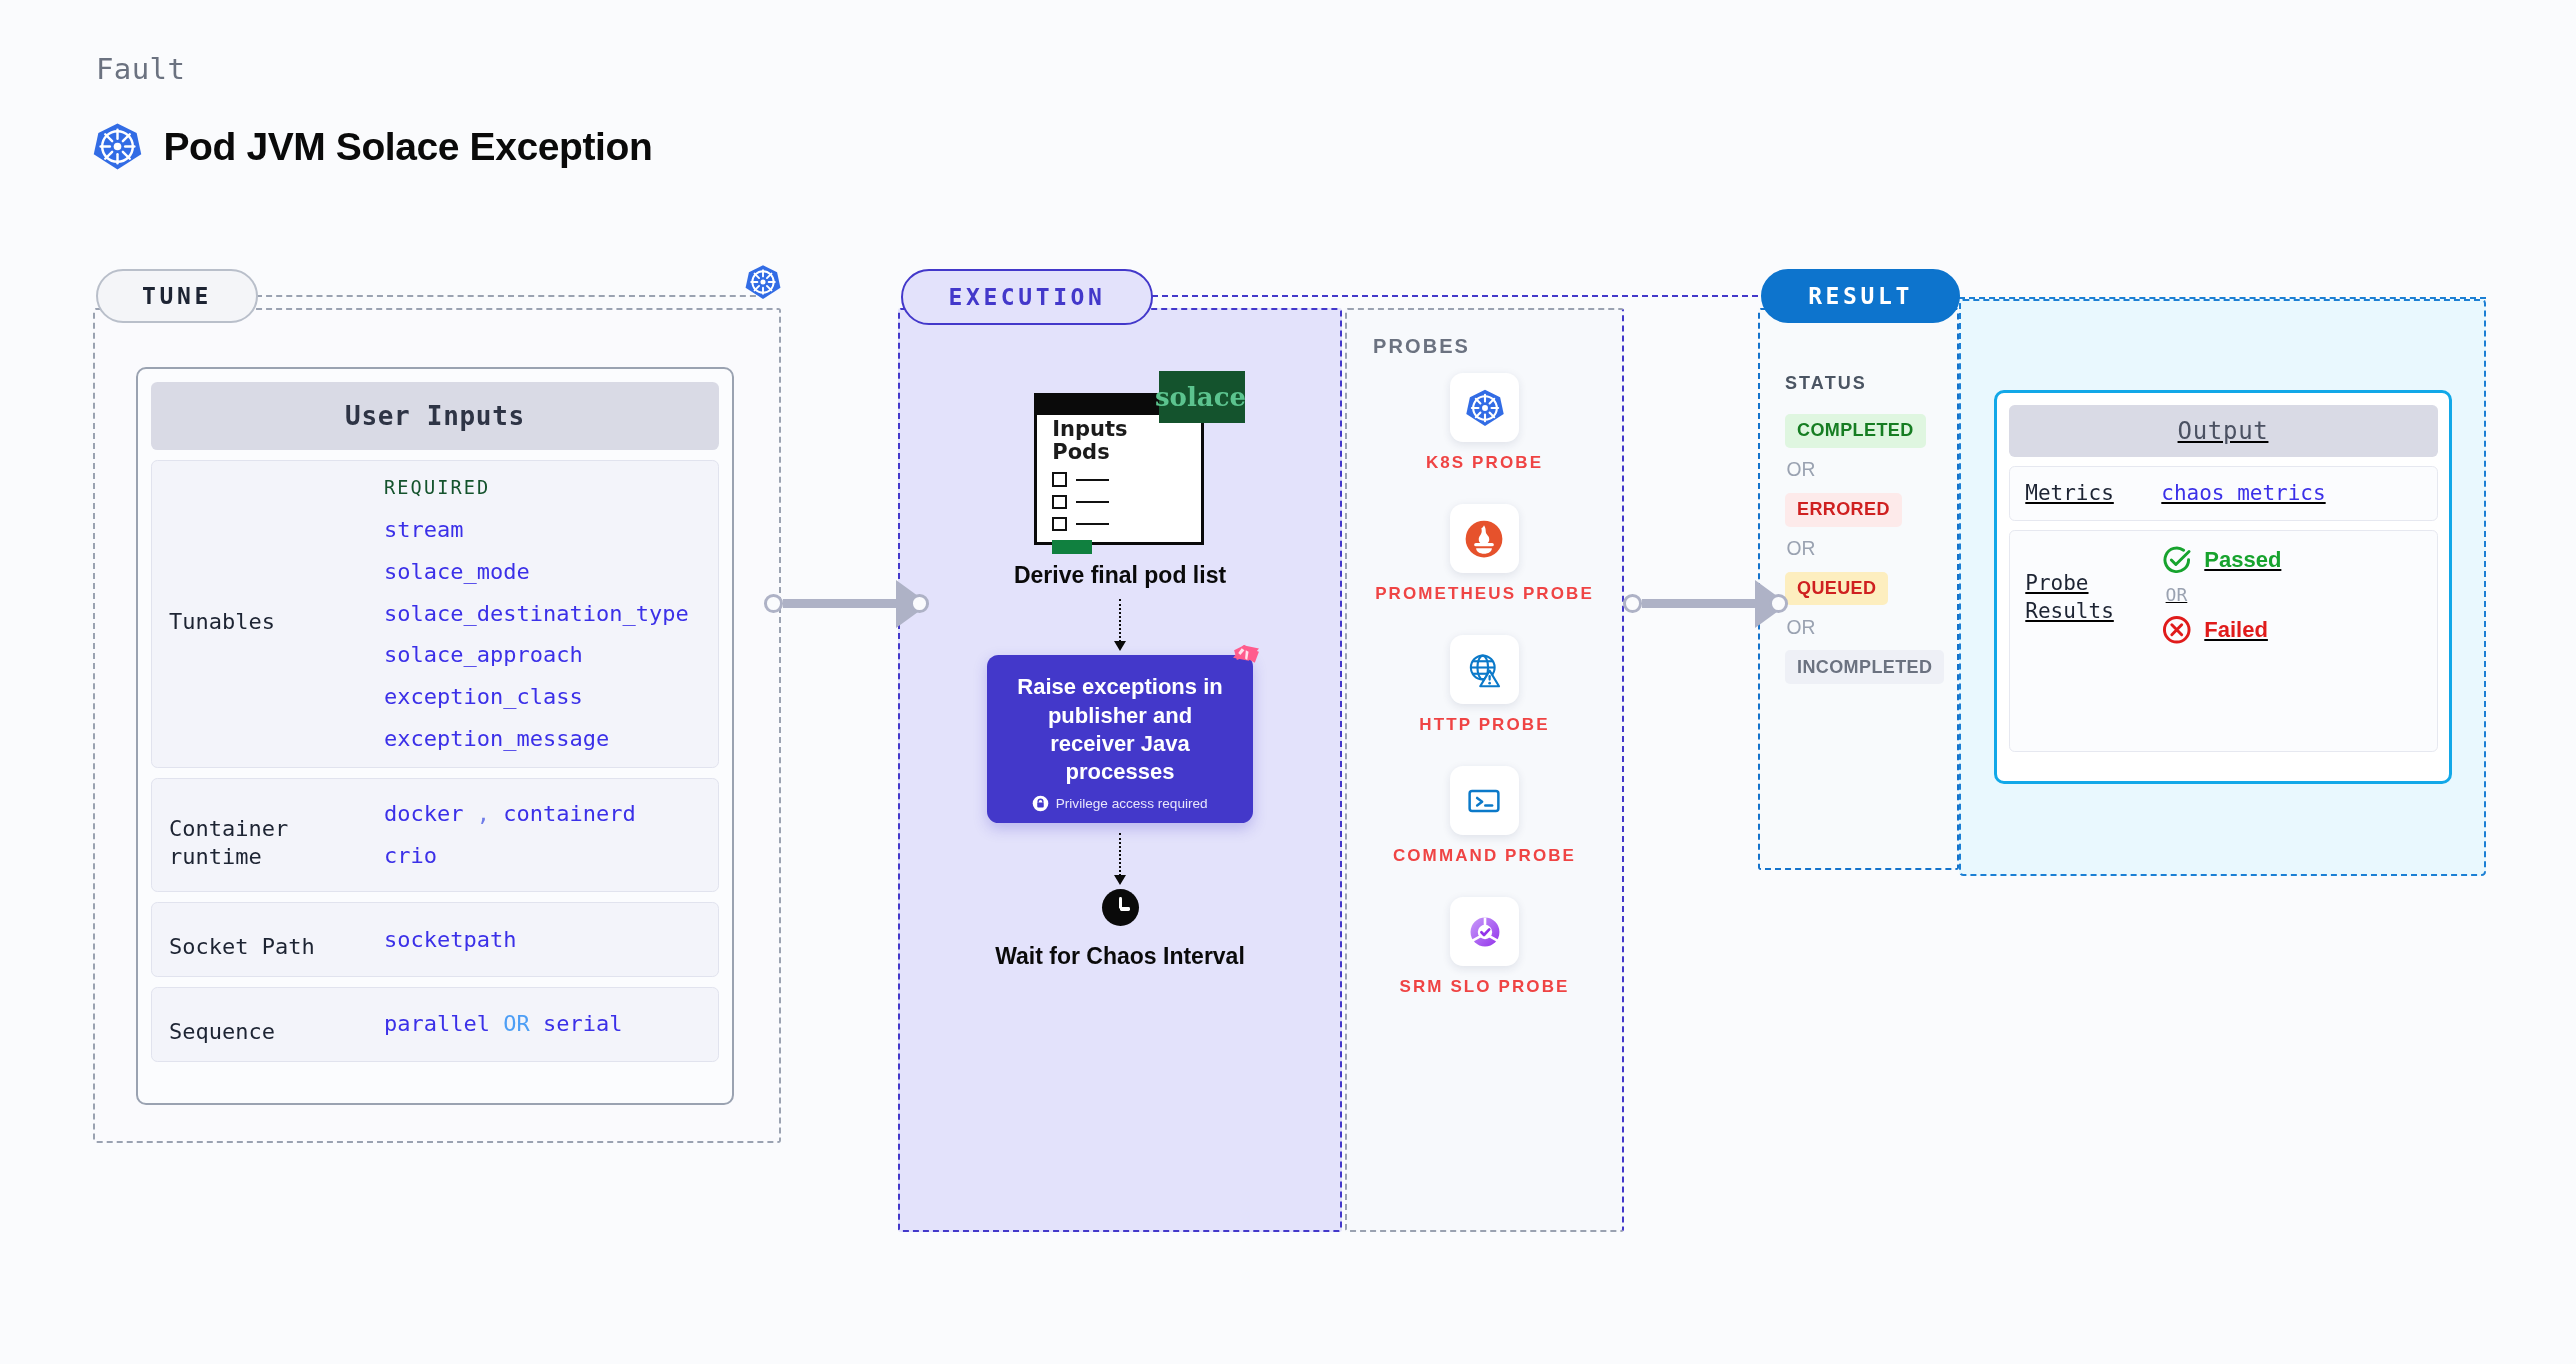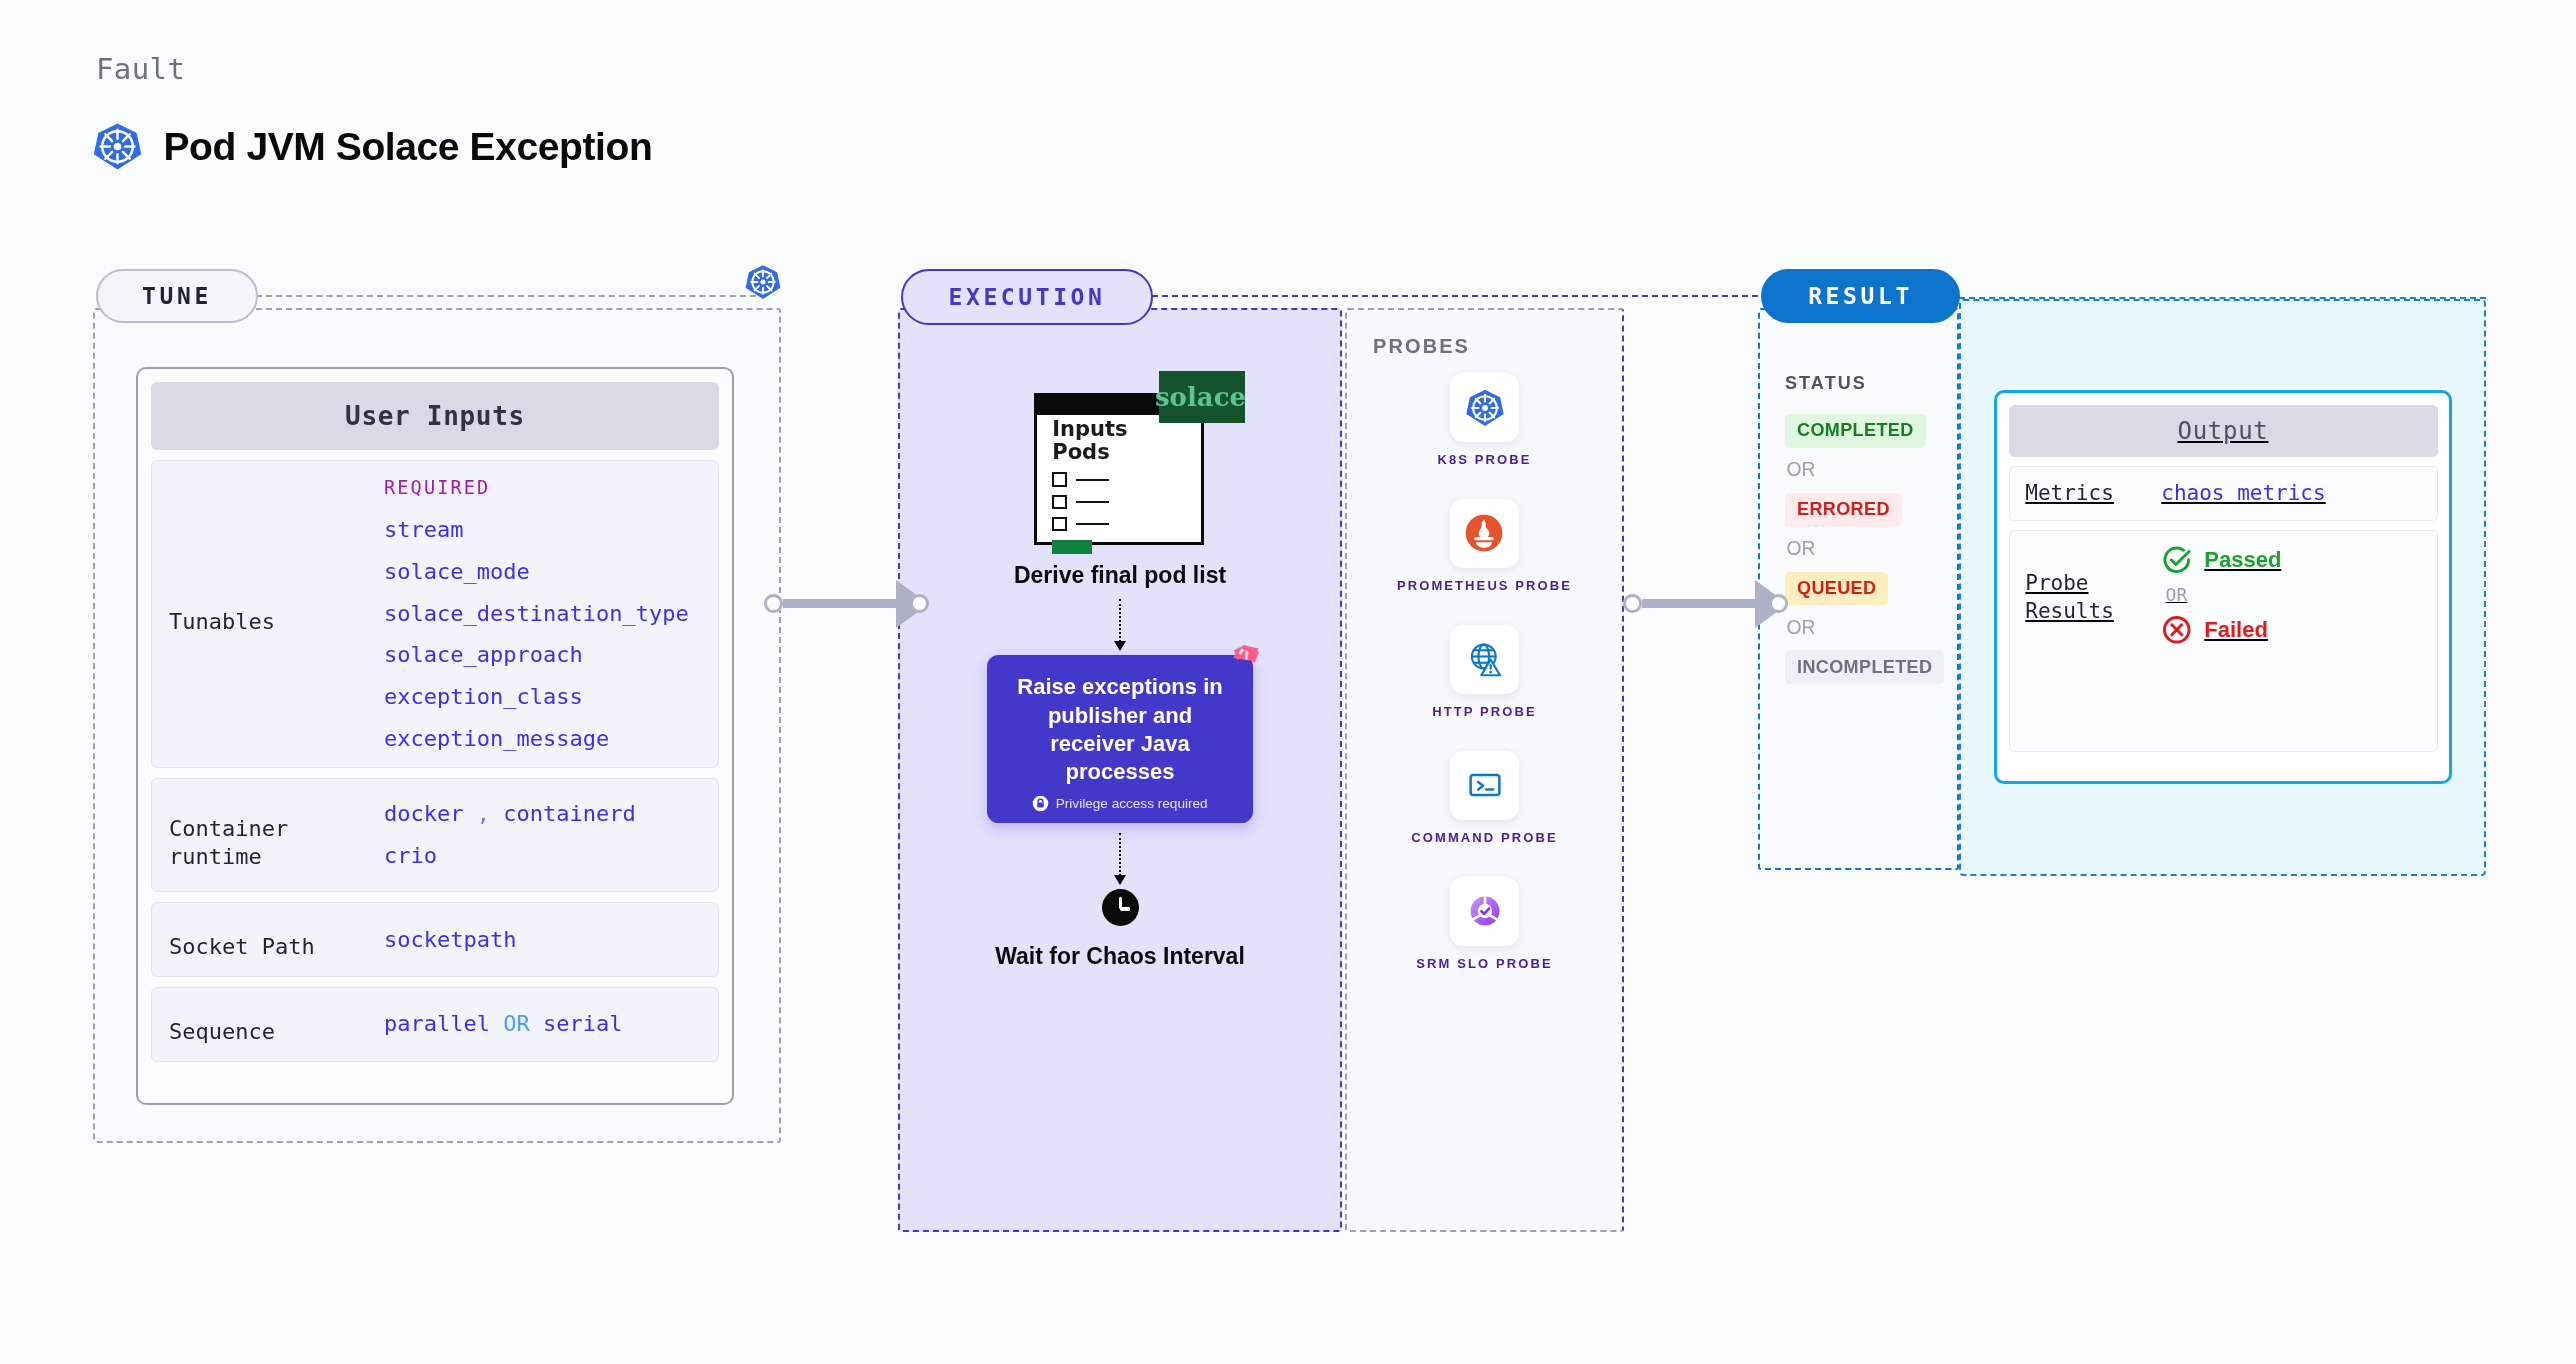--- a/index.html
+++ b/index.html
@@ -115,21 +115,21 @@
     font-family: "DejaVu Sans Mono", monospace;
     font-size: 22px; color: #1d2433; line-height: 1.28; margin-top: 16px;
   }
   .ui-values {
     flex: 1 1 auto;
     font-family: "DejaVu Sans Mono", monospace;
     font-size: 22px; color: #3b30e8; line-height: 1.9;
   }
   .ui-required {
     font-family: "DejaVu Sans Mono", monospace;
-    font-size: 18.6px; color: #a21caf; letter-spacing: 2.1px; line-height: 2.2;
+    font-size: 18.6px; color: #14532d; letter-spacing: 2.1px; line-height: 2.2;
   }
   .ui-values .sep { color: #6f7ce8; }
   .ui-values .or  { color: #4d9ef5; }
   .row-tunables { height: 308px; align-items: center; }
 
   
   .exec-col {
     position: absolute; left: 898px; top: 337px; width: 444px;
     display:flex; flex-direction:column; align-items:center;
   }
@@ -195,21 +195,21 @@
     display:flex; flex-direction:column; align-items:center; gap: 30px; }
   .probe { display:flex; flex-direction:column; align-items:center; }
   .probe-tile {
     width: 69px; height: 69px; background:#fff; border-radius: 13px;
     box-shadow: 0 2.9px 8.6px rgba(30,40,80,0.10);
     display:flex; align-items:center; justify-content:center;
   }
   .probe-name {
     margin-top: 10px; text-align:center;
     font-family:"Liberation Sans", sans-serif; font-weight:600;
-    font-size: 13px; color:#4c1d95; letter-spacing: 2.1px; line-height: 1.3;
+    font-size: 17px; color:#ef4444; letter-spacing: 2.1px; line-height: 1.3;
   }
 
   
   .status-head {
     position:absolute; left: 1785px; top: 373px;
     font-family:"Liberation Sans", sans-serif; font-weight:700;
     font-size: 18px; color:#4b5563; letter-spacing: 2.1px;
   }
   .status-list { position:absolute; left: 1785px; top: 414px; width: 165px; }
   .badge {

